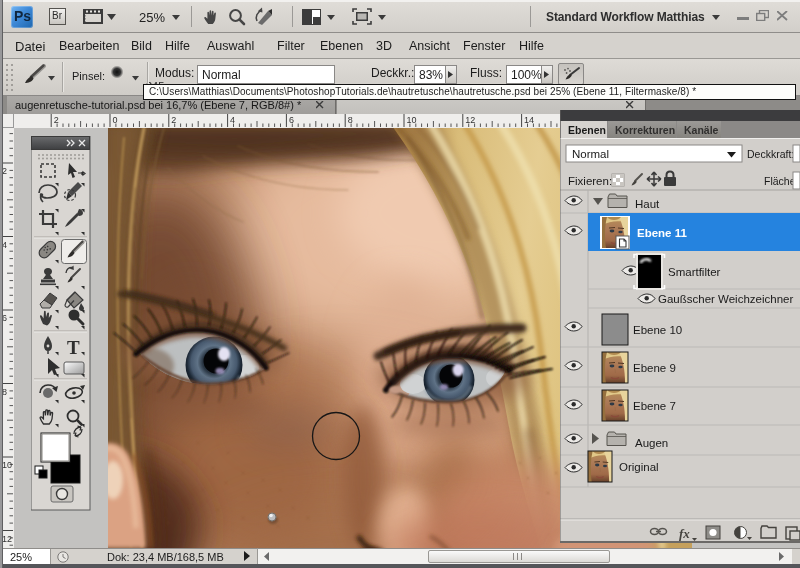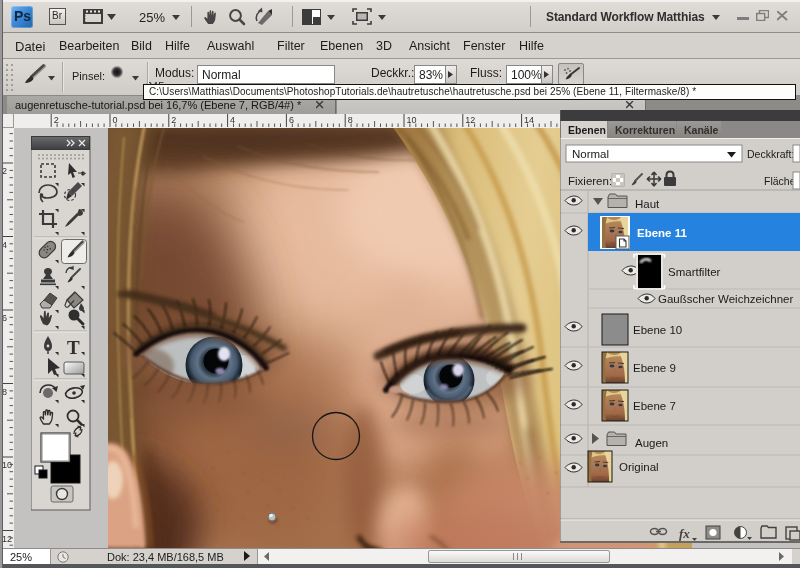--- a/index.html
+++ b/index.html
@@ -196,21 +196,21 @@
     <g fill="#5a5856">
         <circle cx="3" cy="4" r=".9"></circle>
         <circle cx="6" cy="2.6" r=".9"></circle>
         <circle cx="4.6" cy="7" r=".9"></circle>
         <circle cx="8" cy="5" r=".9"></circle>
       </g>
   </svg>
 
   <div class="abs" style="left:0;top:96px;width:800px;height:18px;background:#8d8b88;"></div>
   <div class="abs" style="left:7px;top:96px;width:329px;height:18px;background:linear-gradient(#aba9a6,#9f9d9a);border-right:1px solid #6f6d6a;box-sizing:border-box;"></div>
-  <div class="txt" style="left:15px;top:99px;font-size:11px;color:#161616;">augenretusche-tutorial.psd bei 16,7% (Ebene 7, RGB/4#) *</div>
+  <div class="txt" style="left:15px;top:99px;font-size:11px;color:#161616;">augenretusche-tutorial.psd bei 16,7% (Ebene 7, RGB/8#) *</div>
   <svg class="abs" style="left:316px;top:101px;" width="8" height="8">
       <path d="M0 0 L7 7 M7 0 L0 7" stroke="#3a3a3a" stroke-width="1.4"></path>
     </svg>
   <div class="abs" style="left:337px;top:96px;width:309px;height:18px;background:linear-gradient(#cbc9c5,#c3c1bd);border-right:1px solid #6f6d6a;box-sizing:border-box;"></div>
   <svg class="abs" style="left:626px;top:101px;" width="8" height="8">
       <path d="M0 0 L7 7 M7 0 L0 7" stroke="#3a3a3a" stroke-width="1.4"></path>
     </svg>
 
   <div class="abs" id="hruler" style="left:0;top:114px;width:800px;height:14px;border-bottom:1px solid #6b6b6b;box-sizing:border-box;"></div>
     <svg class="abs" style="left:0;top:114px;" width="800" height="14">

